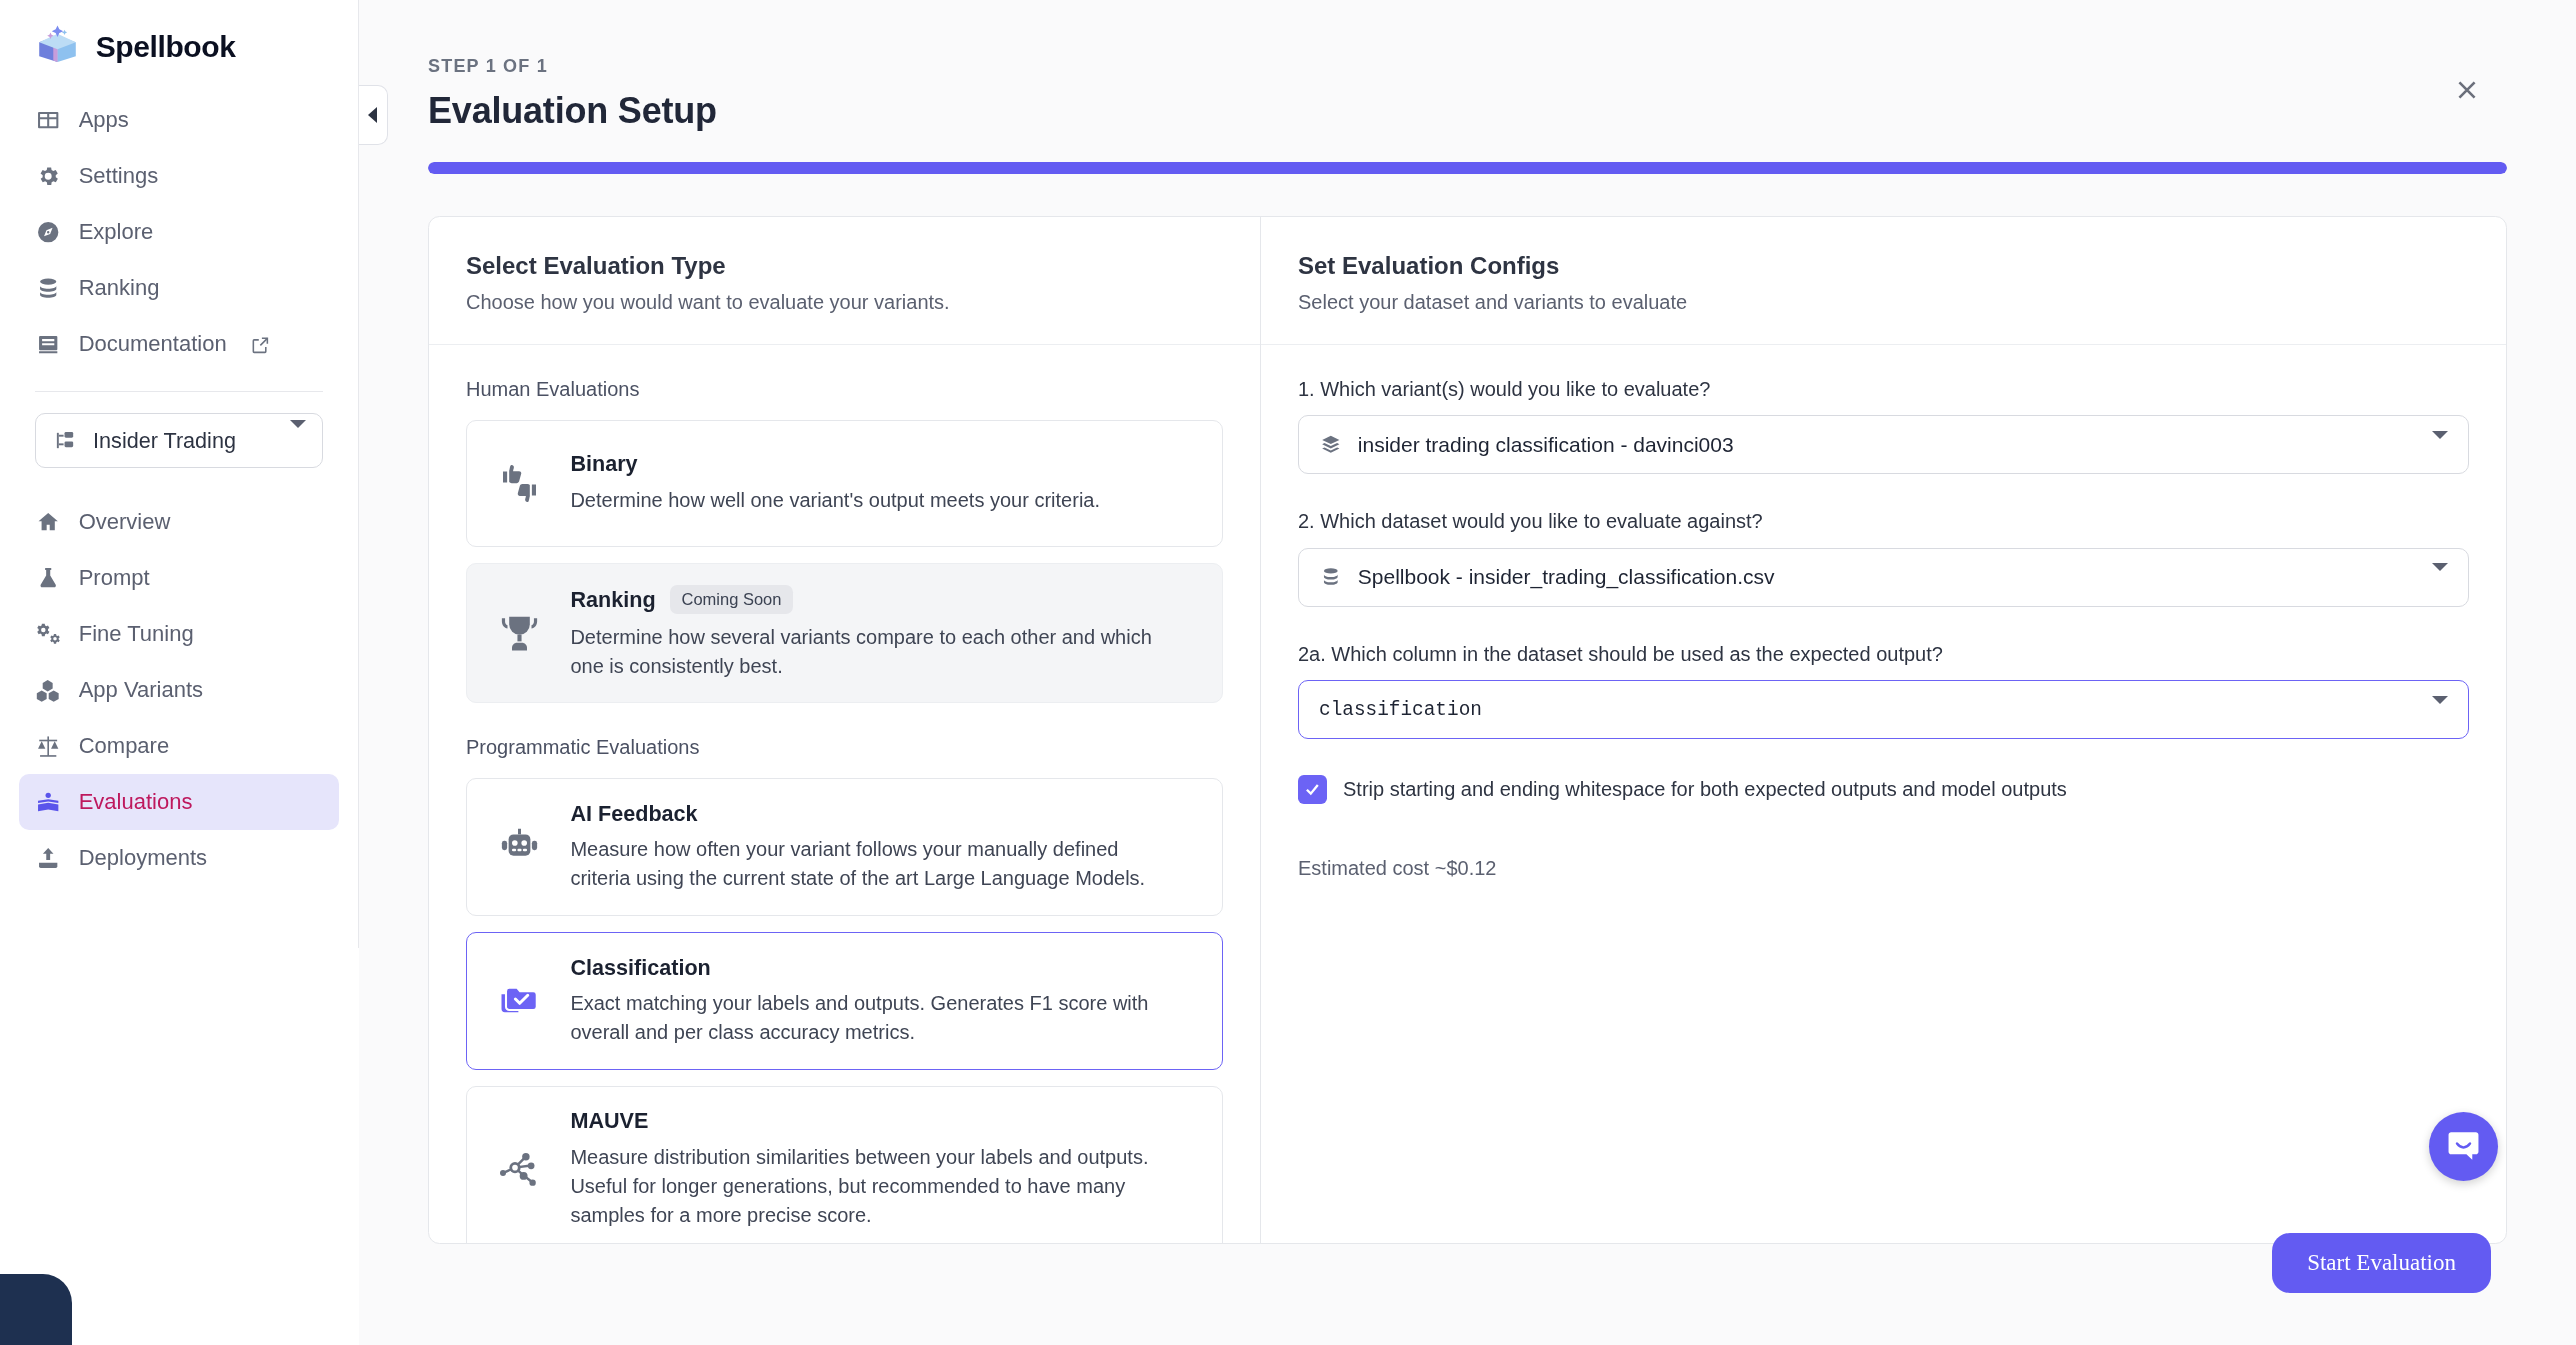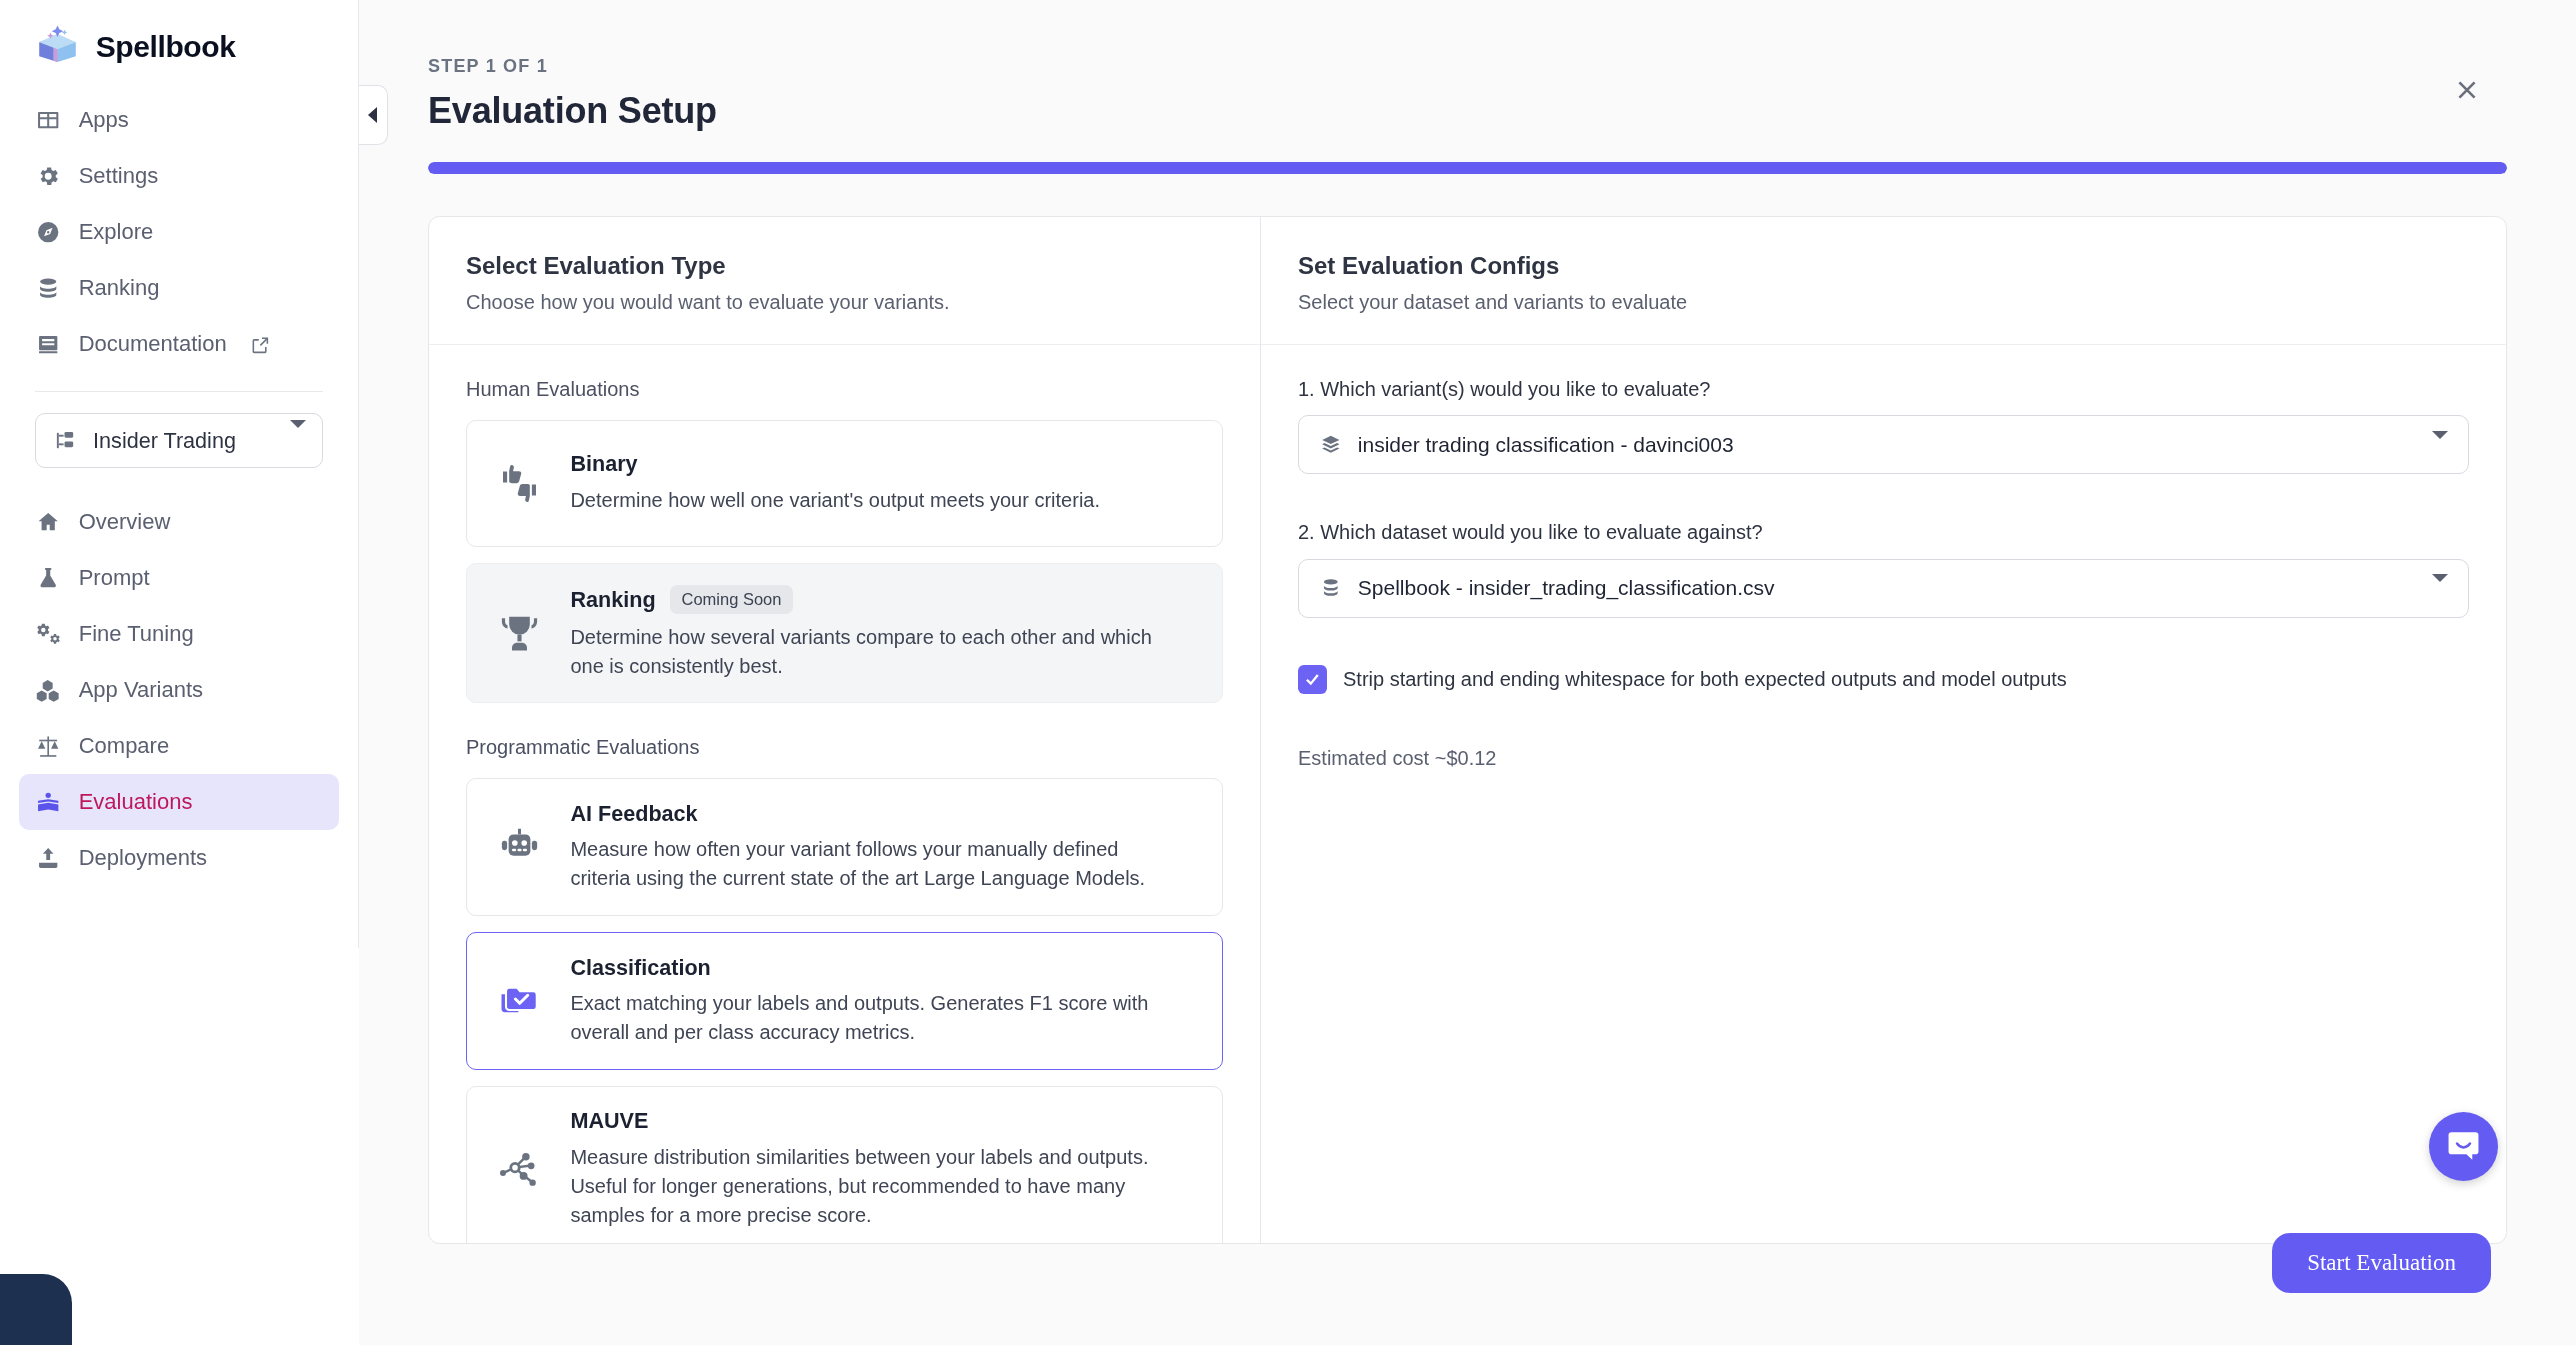--- a/index.html
+++ b/index.html
@@ -105,21 +105,21 @@
   .eval-card .card-icon { width:53px; height:53px; flex:0 0 53px; display:flex; align-items:center; justify-content:center; }
   .eval-card .card-icon svg { fill:#6b7280; }
   .eval-card.selected .card-icon svg { fill:#6c63f5; }
   .card-text { flex:1; }
   .card-title-row { display:flex; align-items:center; gap:14.4px; }
   .card-title { font-size:21.6px; font-weight:700; color:#1b2130; }
   .badge { font-size:16.5px; background:#e6e7eb; color:#3b4252; border-radius:7.2px; padding:5px 11.5px; font-weight:400; }
   .card-desc { font-size:20px; color:#3f4554; line-height:1.45; margin-top:8.6px; max-width:647px; }
 
   
-  .field { margin-bottom:47px; }
+  .field { margin-bottom:36px; }
   .field-label { font-size:20px; color:#2e3442; margin-bottom:14.4px; }
   .select-box {
     display:flex; align-items:center; gap:14.4px;
     height:59px; border:0.7px solid #d8dae0; border-radius:10px;
     padding: 0 20px; background:#fff; cursor:pointer;
   }
   .select-box.focused { border:1.4px solid #6c63f5; }
   .select-icon { width:24.4px; height:24.4px; flex:0 0 24.4px; display:flex; align-items:center; justify-content:center; }
   .select-icon svg { fill:#6b7280; }
   .select-value { font-size:21px; color:#1e2433; }
@@ -486,20 +486,27 @@
                     <ellipse cx="12" cy="5.5" rx="7.6" ry="2.9"></ellipse>
                     <path d="M4.4 9.4c0 1.6 3.4 2.9 7.6 2.9s7.6-1.3 7.6-2.9v2.8c0 1.6-3.4 2.9-7.6 2.9s-7.6-1.3-7.6-2.9V9.4z"></path>
                     <path d="M4.4 15.2c0 1.6 3.4 2.9 7.6 2.9s7.6-1.3 7.6-2.9V18c0 1.6-3.4 2.9-7.6 2.9s-7.6-1.3-7.6-2.9v-2.8z"></path>
                   </svg>
               </span>
               <span class="select-value">Spellbook - insider_trading_classification.csv</span>
               <span class="select-caret"><span class="caret-tri"></span></span>
             </div>
           </div>
 
+          <div class="field">
+            <div class="field-label">2a. Which column in the dataset should be used as the expected output?</div>
+            <div class="select-box focused">
+              <span class="select-value mono">classification</span>
+              <span class="select-caret"><span class="caret-tri"></span></span>
+            </div>
+          </div>
 
           <div class="checkbox-row">
             <span class="checkbox">
               <svg viewBox="0 0 24 24" width="18.7" height="18.7">
                   <path d="M5 12.5l5 5 9-11"></path>
                 </svg>
             </span>
             <span class="checkbox-label">Strip starting and ending whitespace for both expected outputs and model outputs</span>
           </div>
 

